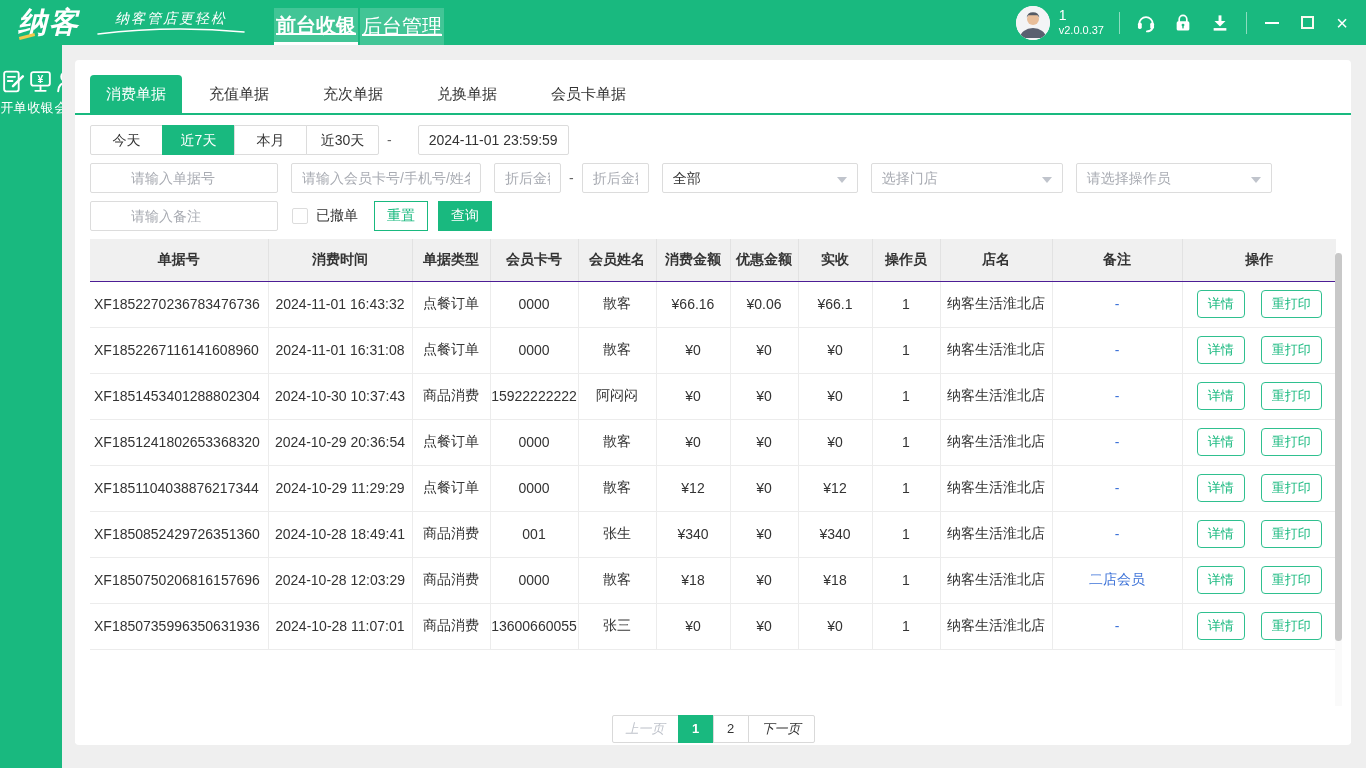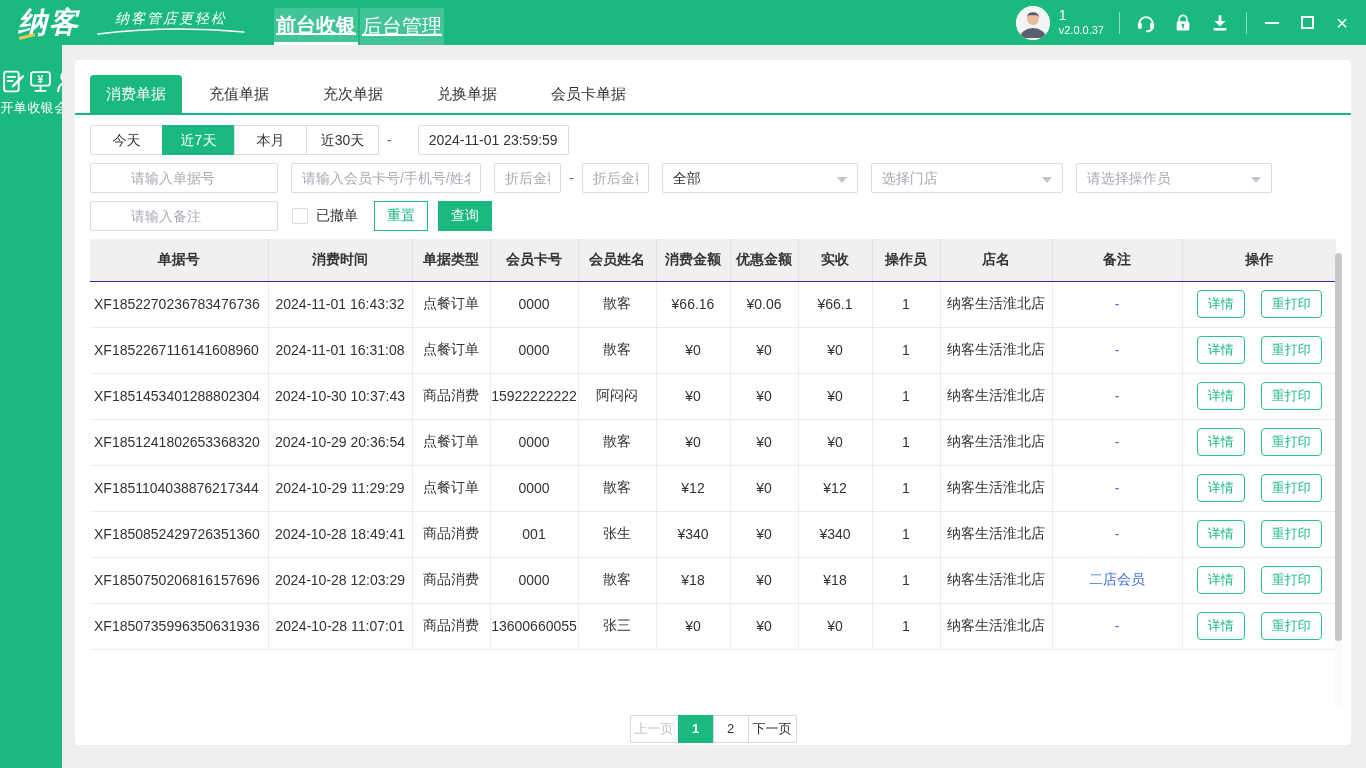--- a/index.html
+++ b/index.html
@@ -82,21 +82,21 @@
   td.c-left{text-align:left;padding-left:4px;}
   td.remark{color:var(--blue);}
   .row-btn{height:28px;border:1px solid #2FC08F;border-radius:4px;background:#fff;color:var(--green);font-size:13px;cursor:pointer;font-family:inherit;padding:0 10px;}
   .row-btn + .row-btn{margin-left:12px;}
   
   .vscroll{position:absolute;right:9px;top:193px;width:7px;height:453px;background:#FAFAFA;}
   .vscroll .thumb{width:7px;height:388px;background:#C8C8C8;border-radius:4px;cursor:pointer;}
   
   .pagination{position:absolute;left:0;right:0;bottom:2px;display:flex;justify-content:center;background:#fff;padding:0;}
   .pg{height:28px;line-height:26px;border:1px solid #D9D9D9;background:#fff;font-size:13px;color:#333;text-align:center;margin-left:-1px;cursor:pointer;}
-  .pg.prev,.pg.next{padding:0 4px;}
+  .pg.prev,.pg.next{padding:0 13px;font-style:italic;}
   .pg.prev{color:#C0C4CC;border-radius:2px 0 0 2px;margin-left:0;}
   .pg.next{border-radius:0 2px 2px 0;}
   .pg.num{width:36px;}
   .pg.num.active{background:var(--green);border-color:var(--green);color:#fff;font-weight:bold;}
 </style>
 </head>
 <body>
 
 <header class="topbar">
   <div class="logo-wrap">

